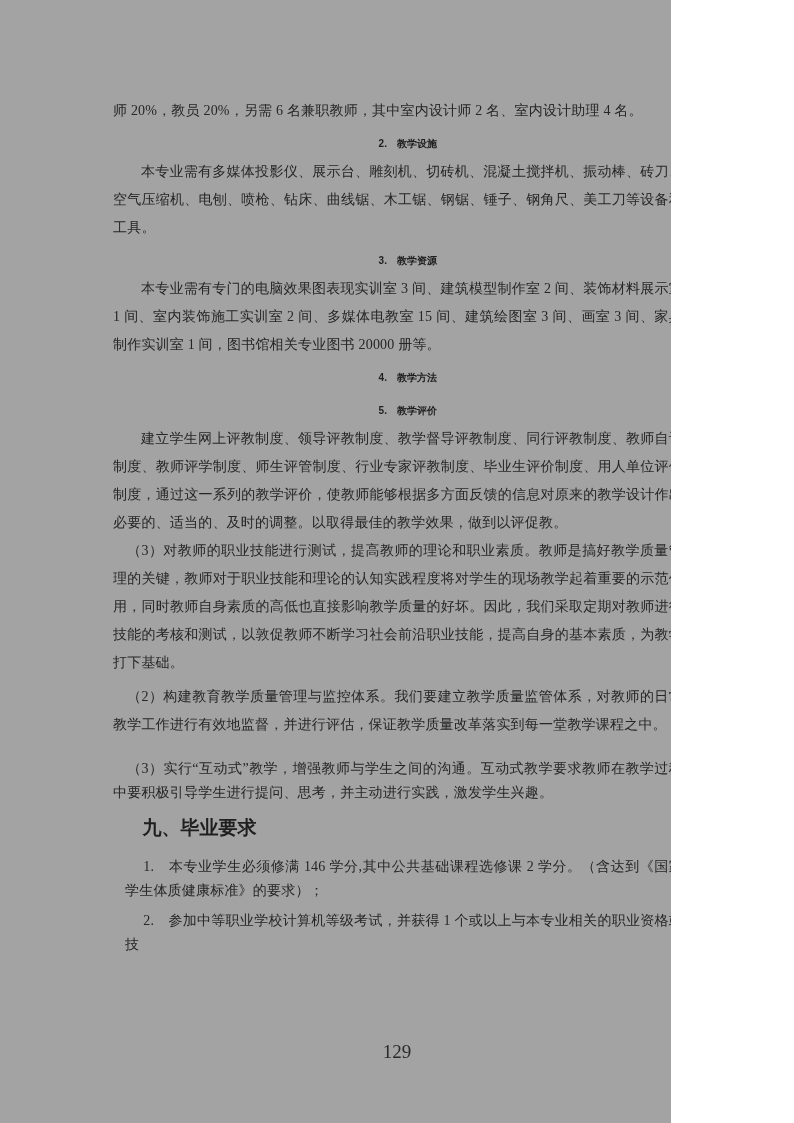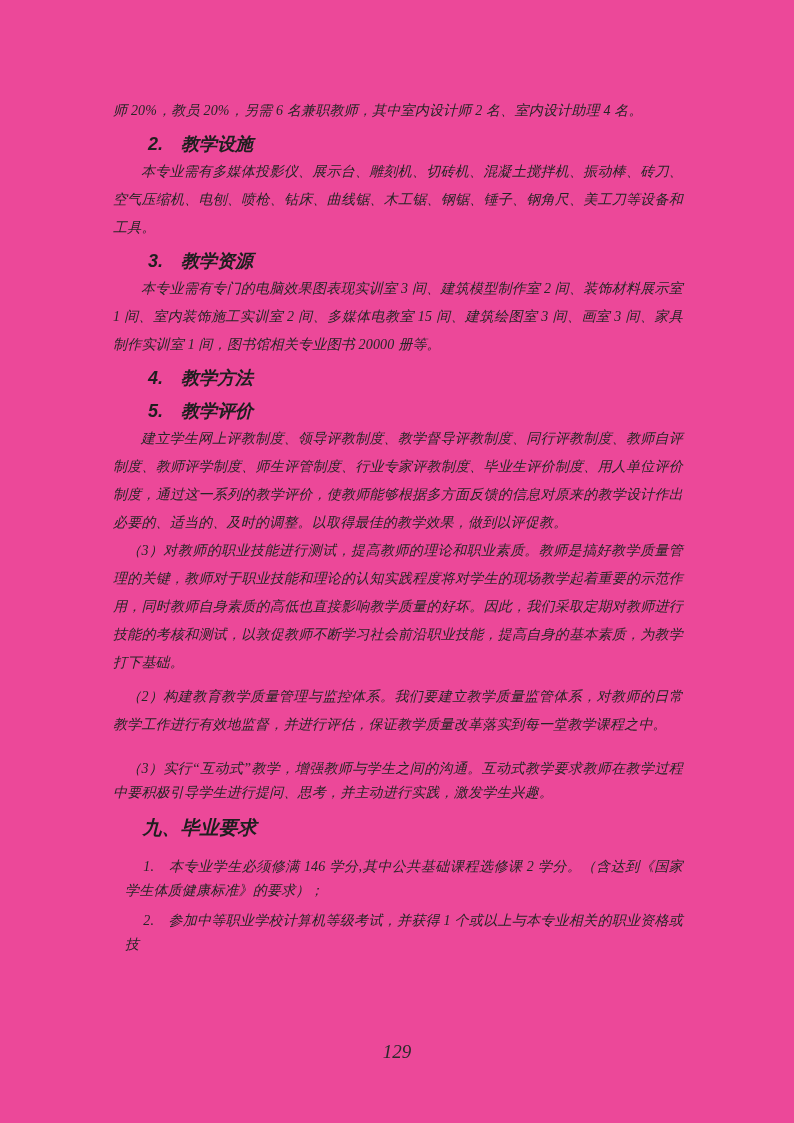--- a/index.html
+++ b/index.html
@@ -2,27 +2,26 @@
 <html><head>
 <meta charset="utf-8">
 <style>
   html, body {
     margin: 0;
     padding: 0;
     background: #ffffff;
   }
   .page {
     position: relative;
-    width: 794px;
+    width: 671px;
     height: 1123px;
-    background: #ec4899;
+    background: #a3a3a3;
     font-family: "Liberation Serif", "DejaVu Serif", serif;
     color: #262626;
     overflow: hidden;
-    font-style: italic;
   }
   .content {
     position: absolute;
     left: 113px;
     top: 97px;
     width: 570px;
   }
   .para {
     margin: 0;
     font-size: 14px;
@@ -30,26 +29,27 @@
     text-align: justify;
     text-indent: 2em;
     letter-spacing: 0.2px;
   }
   .para.no-indent { text-indent: 0; }
   .para.sub { text-indent: 1em; }
   .para.qm2 { margin-top: 6px; }
   .para.qm3 { margin-top: 18px; line-height: 24px; }
   .sec-heading {
     margin: 5px 0 0 0;
-    font-size: 18px;
+    font-size: 10px;
     line-height: 28px;
     font-weight: bold;
     text-indent: 1.95em;
     font-family: "Liberation Sans", "DejaVu Sans", sans-serif;
     color: #1f1f1f;
+    text-align: center;
   }
   .chapter-heading {
     margin: 8px 0 12px 0;
     font-size: 19px;
     line-height: 30px;
     font-weight: bold;
     text-indent: 1.55em;
     font-family: "Liberation Sans", "DejaVu Sans", sans-serif;
     color: #1f1f1f;
   }

